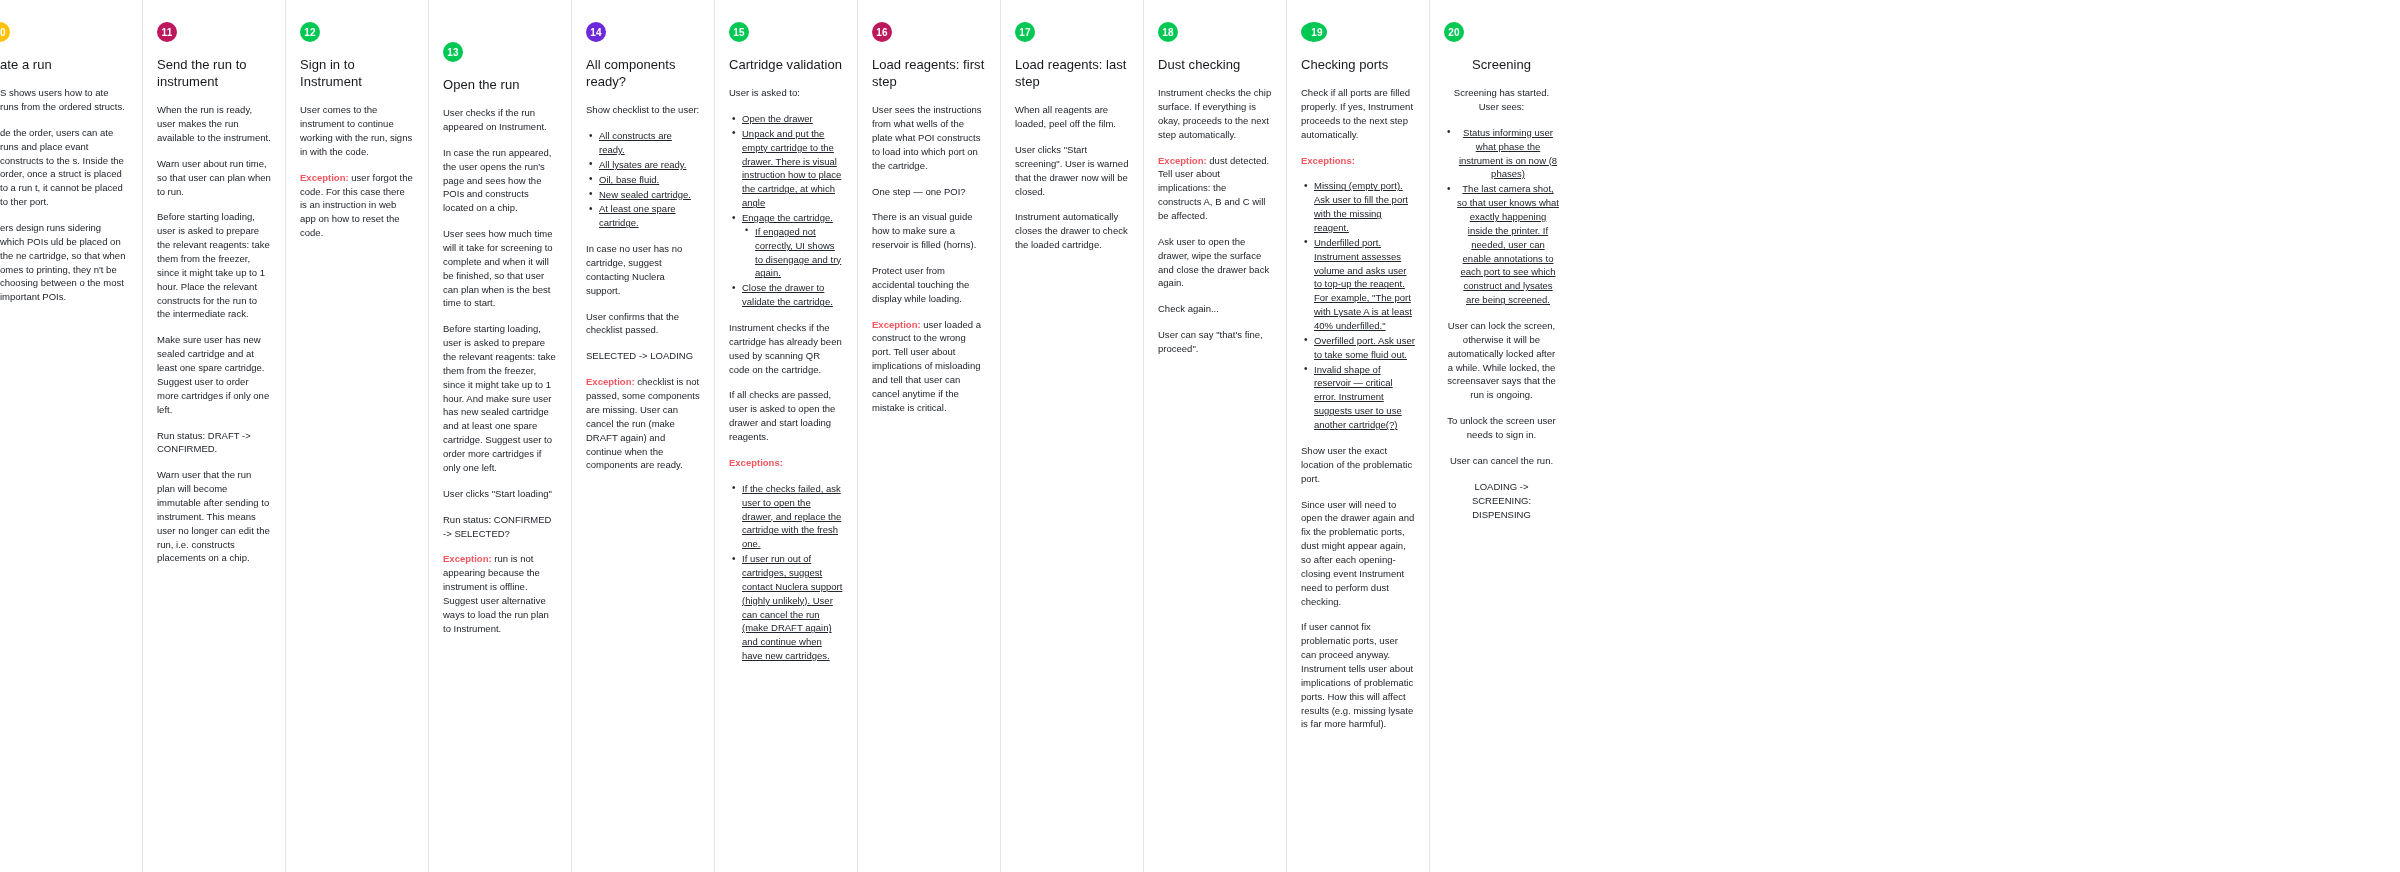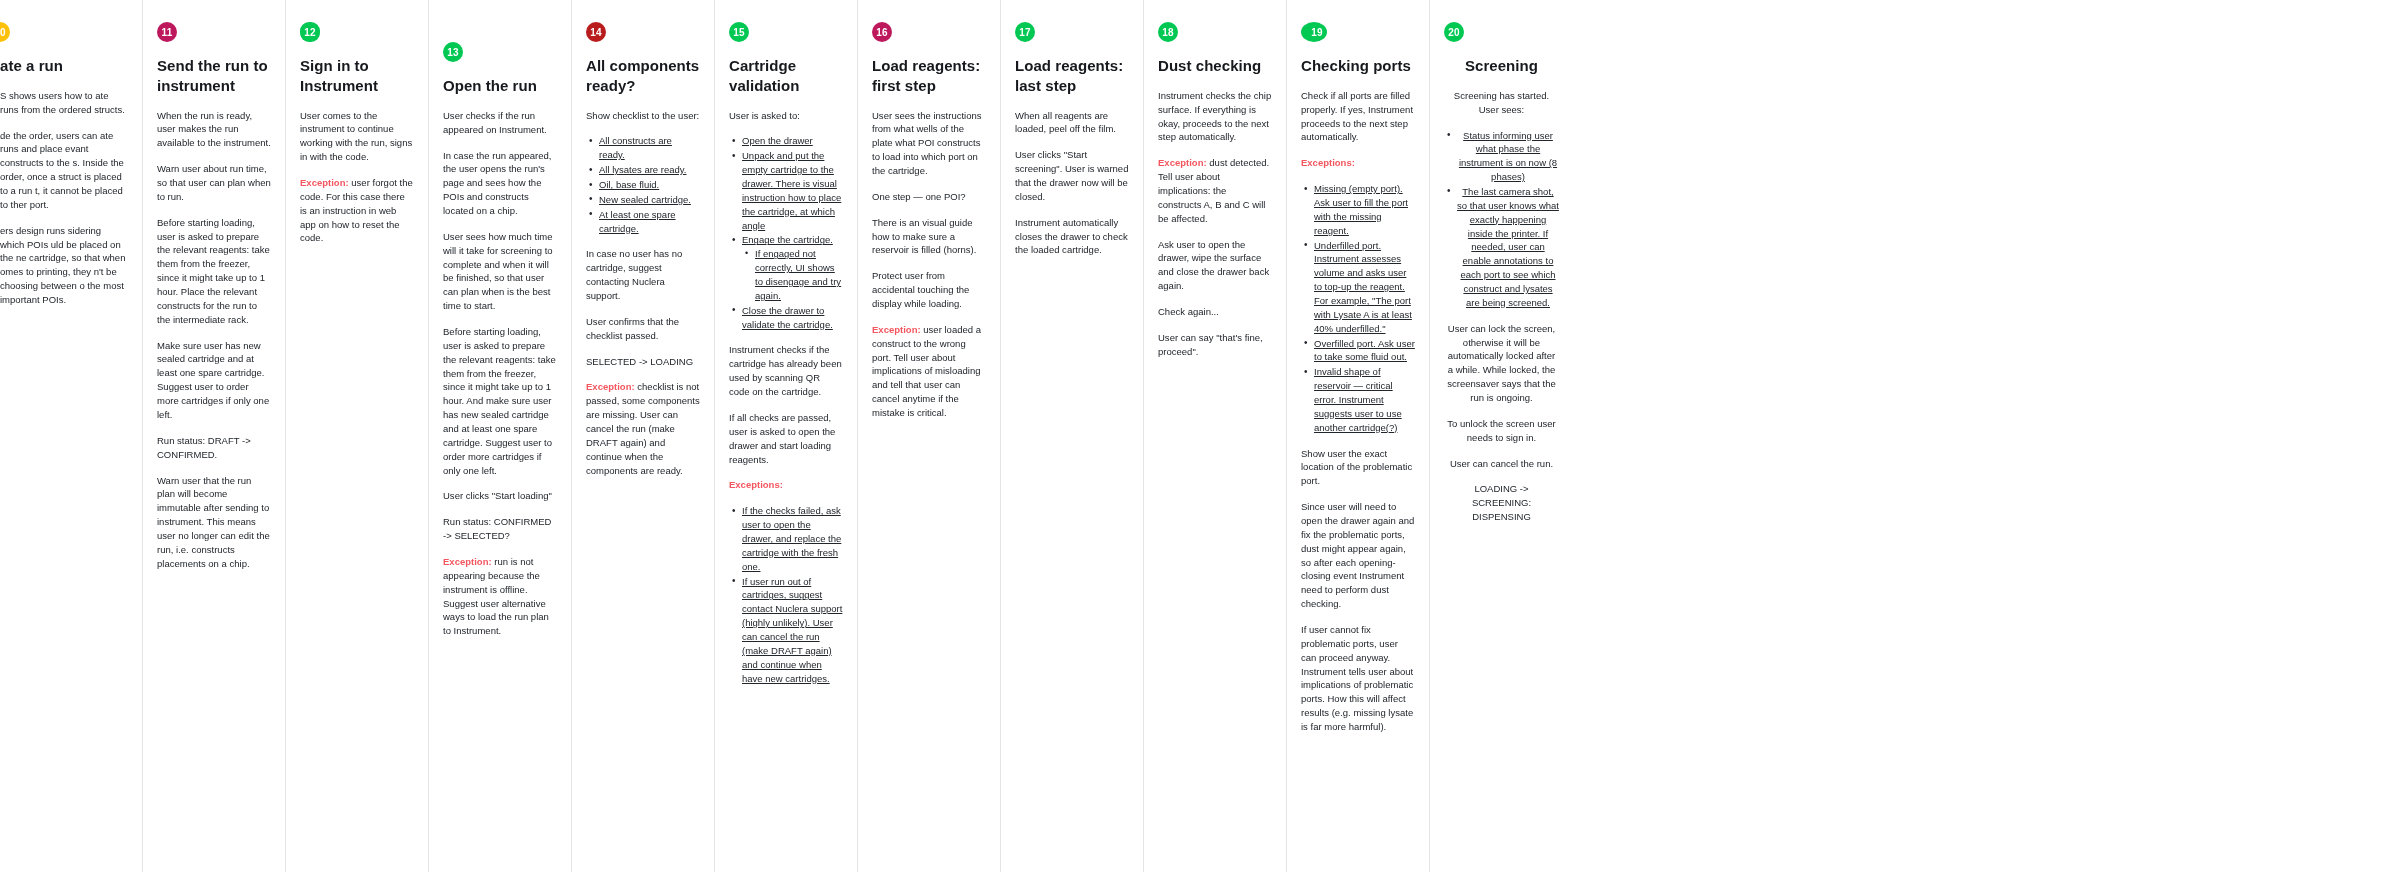--- a/index.html
+++ b/index.html
@@ -47,22 +47,22 @@
     font-size: 10px;
     font-weight: bold;
     color: #ffffff;
     margin-bottom: 14px;
     letter-spacing: 0.2px;
   }
   .badge.clipped {
     margin-left: -10px;
   }
   .card-title {
-    font-size: 15px;
-    font-weight: bold;
+    font-size: 13px;
+    font-weight: normal;
     color: #16191d;
     line-height: 1.32;
     margin-bottom: 13px;
     letter-spacing: 0.05px;
   }
   .para {
     font-size: 9.5px;
     line-height: 1.46;
     color: #21262c;
     margin: 0 0 12px 0;
@@ -125,38 +125,38 @@
       <div class="badge" style="background: #be185d;">11</div>
       <div class="card-title">Send the run to instrument</div>
       <p class="para">When the run is ready, user makes the run available to the instrument.</p>
       <p class="para">Warn user about run time, so that user can plan when to run.</p>
       <p class="para">Before starting loading, user is asked to prepare the relevant reagents: take them from the freezer, since it might take up to 1 hour. Place the relevant constructs for the run to the intermediate rack.</p>
       <p class="para">Make sure user has new sealed cartridge and at least one spare cartridge. Suggest user to order more cartridges if only one left.</p>
       <p class="para">Run status: DRAFT -&gt; CONFIRMED.</p>
       <p class="para">Warn user that the run plan will become immutable after sending to instrument. This means user no longer can edit the run, i.e. constructs placements on a chip.</p>
     </div>
     <div class="column">
-      <div class="badge" style="background: rgb(0, 200, 83); border-radius: 9px;">12</div>
+      <div class="badge" style="background: rgb(0, 200, 83);">12</div>
       <div class="card-title">Sign in to Instrument</div>
       <p class="para">User comes to the instrument to continue working with the run, signs in with the code.</p>
       <p class="para"><span class="exception-label">Exception:</span> user forgot the code. For this case there is an instruction in web app on how to reset the code.</p>
     </div>
     <div class="column">
       <div class="badge" style="background: rgb(0, 200, 83); margin-top: 20px;">13</div>
       <div class="card-title">Open the run</div>
       <p class="para">User checks if the run appeared on Instrument.</p>
       <p class="para">In case the run appeared, the user opens the run's page and sees how the POIs and constructs located on a chip.</p>
       <p class="para">User sees how much time will it take for screening to complete and when it will be finished, so that user can plan when is the best time to start.</p>
       <p class="para">Before starting loading, user is asked to prepare the relevant reagents: take them from the freezer, since it might take up to 1 hour. And make sure user has new sealed cartridge and at least one spare cartridge. Suggest user to order more cartridges if only one left.</p>
       <p class="para">User clicks "Start loading"</p>
       <p class="para">Run status: CONFIRMED -&gt; SELECTED?</p>
       <p class="para"><span class="exception-label">Exception:</span> run is not appearing because the instrument is offline. Suggest user alternative ways to load the run plan to Instrument.</p>
     </div>
     <div class="column">
-      <div class="badge" style="background: #b91c1c;">14</div>
+      <div class="badge" style="background: #6d28d9;">14</div>
       <div class="card-title">All components ready?</div>
       <p class="para">Show checklist to the user:</p>
       <ul class="bullets">
         <li>All constructs are ready.</li>
         <li>All lysates are ready.</li>
         <li>Oil, base fluid.</li>
         <li>New sealed cartridge.</li>
         <li>At least one spare cartridge.</li>
       </ul>
       <p class="para">In case no user has no cartridge, suggest contacting Nuclera support.</p>

